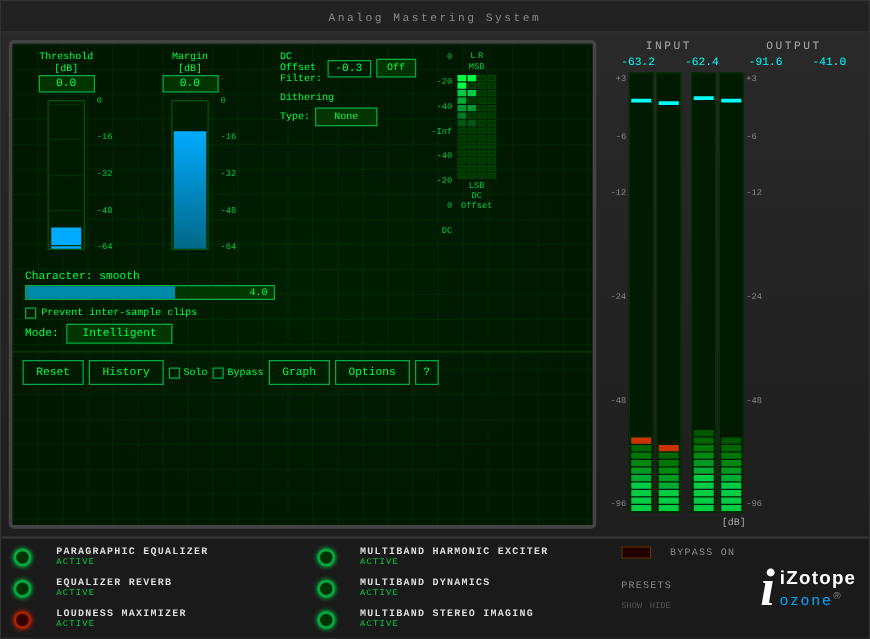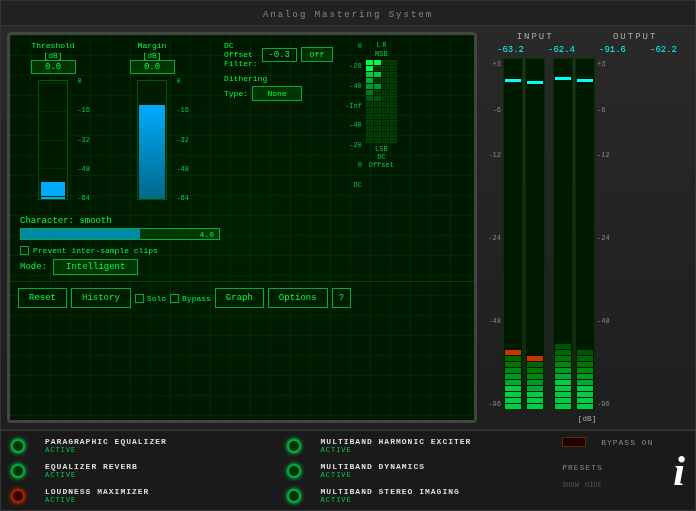--- a/index.html
+++ b/index.html
@@ -617,21 +617,21 @@
 
       <div style="display:flex; justify-content:space-around; padding:2px 4px;">
         <span class="meter-header-label">INPUT</span>
         <span class="meter-header-label">OUTPUT</span>
       </div>
 
       <div style="display:flex; justify-content:space-around; padding:1px 2px;">
         <span class="meter-value">-63.2</span>
         <span class="meter-value">-62.4</span>
         <span class="meter-value">-91.6</span>
-        <span class="meter-value">-62.2</span>
+        <span class="meter-value">-41.0</span>
       </div>
 
       <div style="display:flex; padding:2px 2px; gap:2px; flex:1;">
 
         <div style="display:flex;flex-direction:column;justify-content:space-between;padding:2px 0;width:16px;">
           <span style="color:#888;font-size:7px;text-align:right;">+3</span>
           <span style="color:#888;font-size:7px;text-align:right;">-6</span>
           <span style="color:#888;font-size:7px;text-align:right;">-12</span>
           <span style="color:#888;font-size:7px;text-align:right;"></span>
           <span style="color:#888;font-size:7px;text-align:right;">-24</span>
@@ -798,17 +798,21 @@
         <span style="color:#888;font-size:8px;letter-spacing:1px;">PRESETS</span>
       </div>
       <div style="display:flex;gap:6px;">
         <span style="color:#555;font-size:7px;cursor:pointer;">SHOW</span>
         <span style="color:#555;font-size:7px;cursor:pointer;">HIDE</span>
       </div>
     </div>
 
     <div style="display:flex;align-items:center;margin-left:auto;gap:4px;">
       <div style="font-size:42px;font-style:italic;font-weight:bold;color:#ffffff;line-height:1;font-family:Georgia,serif;">i</div>
+      <div style="display:flex;flex-direction:column;line-height:1.2;">
+        <span style="color:#ffffff;font-size:15px;font-weight:bold;letter-spacing:1px;font-family:Arial,sans-serif;">iZotope</span>
+        <span style="color:#00aaff;font-size:12px;letter-spacing:2px;font-family:Arial,sans-serif;">ozone<span style="font-size:8px;vertical-align:super;color:#888;">®</span></span>
+      </div>
     </div>
 
   </div>
 
 </div>
 
 </body></html>

